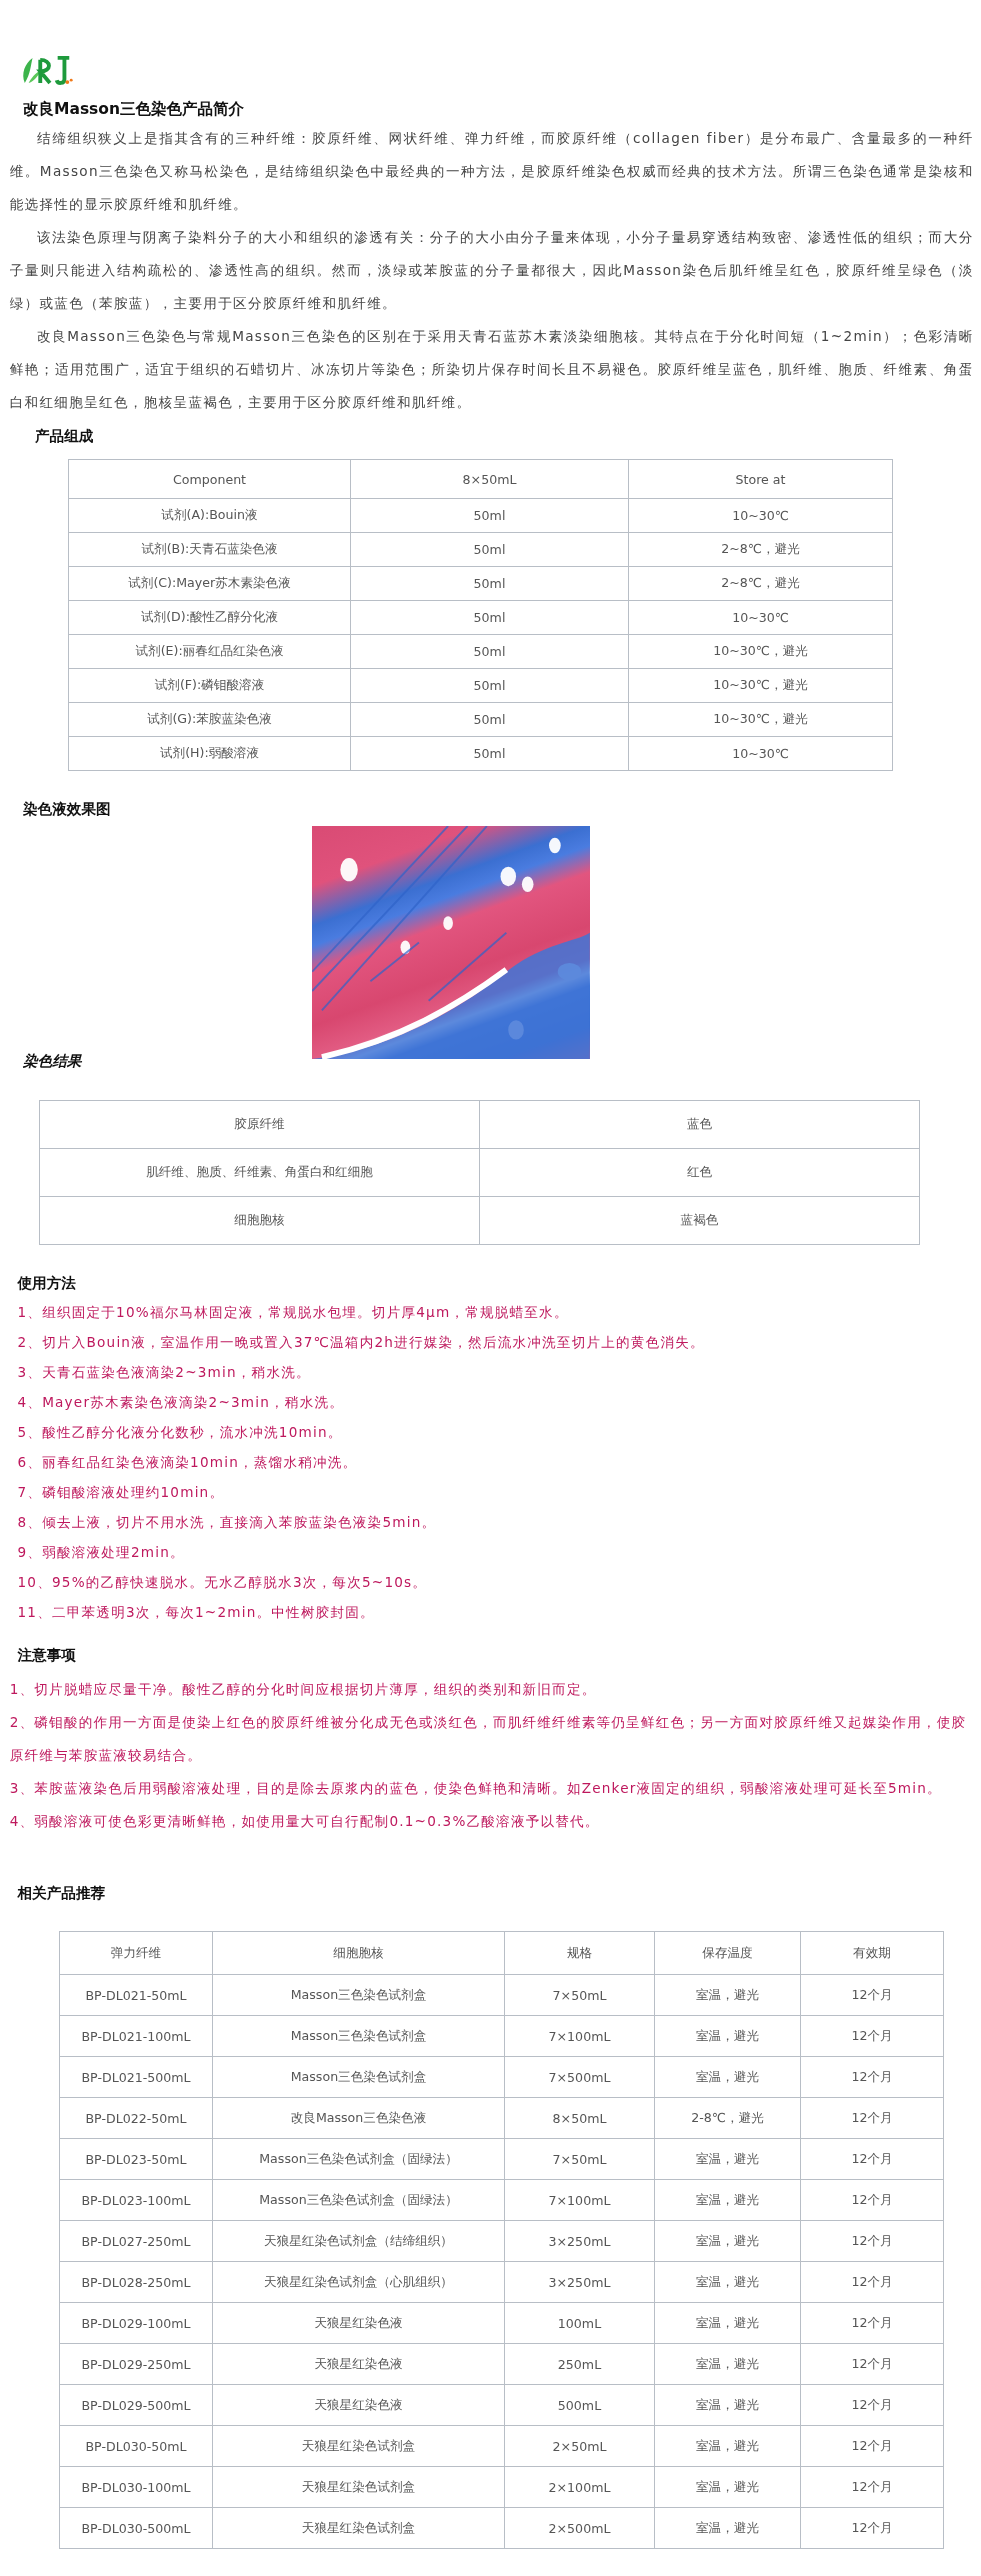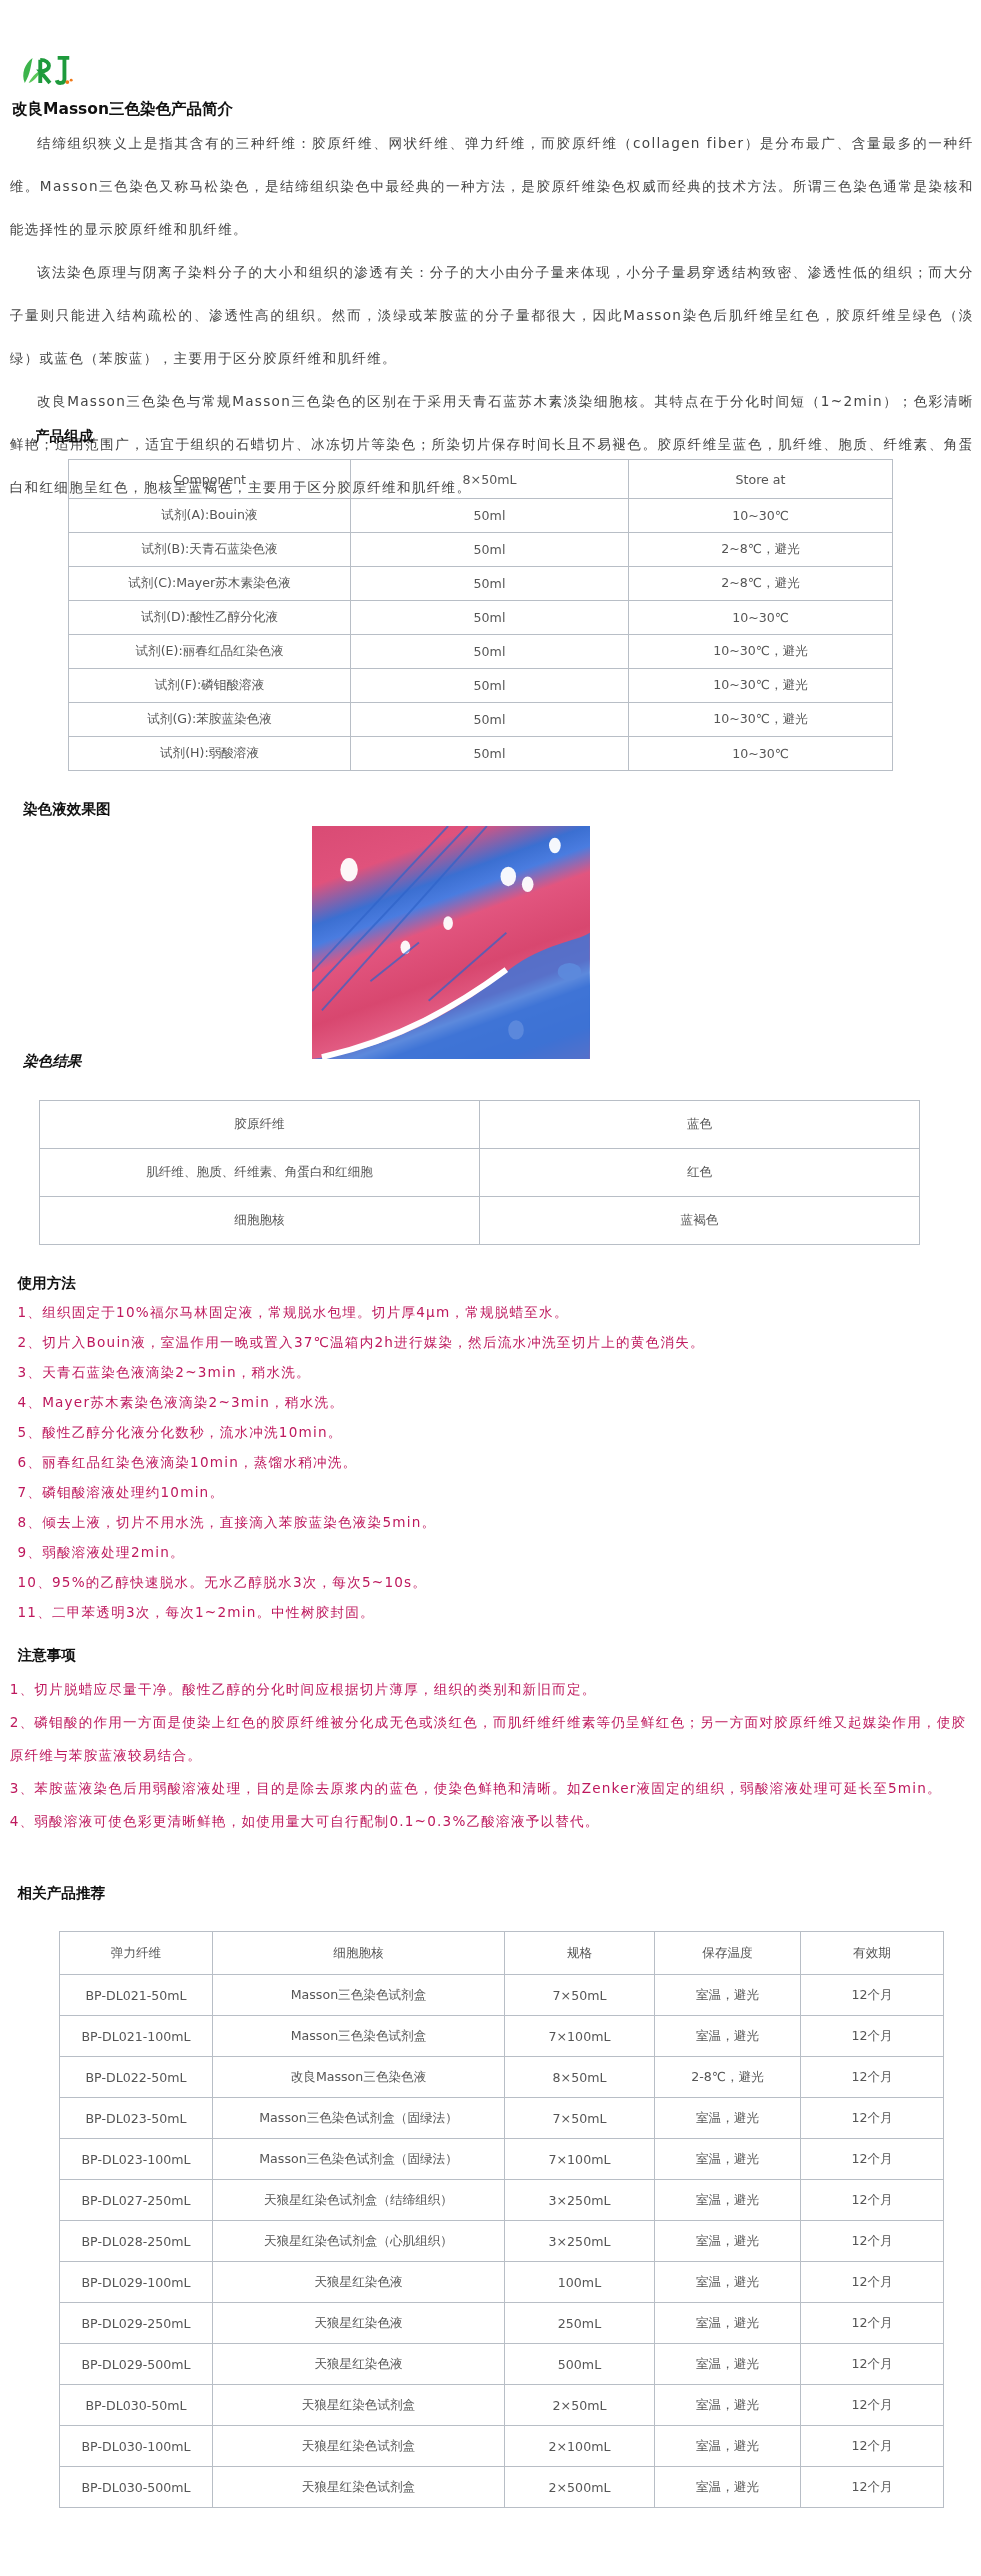--- a/index.html
+++ b/index.html
@@ -9,21 +9,21 @@
     height: 2576px;
     font-family: "DejaVu Sans", "Liberation Sans", sans-serif;
     color: #333333;
     overflow: hidden;
   }
   .abs { position: absolute; }
   .logo { left: 19.4px; top: 54px; width: 58px; height: 33px; }
   .h1 { font-size: 15.5px; font-weight: bold; color: #111111; letter-spacing: 0; }
   .h2 { font-size: 14.6px; font-weight: bold; color: #111111; }
   .para {
-    font-size: 13.6px; line-height: 43px; color: #444444;
+    font-size: 13.6px; line-height: 33px; color: #444444;
     letter-spacing: 1.3px; text-align: justify;
   }
   .para p { text-indent: 2em; }
   .list { font-size: 13.6px; line-height: 30px; color: #be185d; letter-spacing: 1.2px; }
   table { border-collapse: collapse; table-layout: fixed; }
   td {
     border: 1px solid #b8bec6; text-align: center; vertical-align: middle;
     font-size: 12.6px; color: #555555; padding: 0 3.9px; white-space: nowrap;
   }
   .comp td { height: 34px; }
@@ -43,21 +43,21 @@
   <svg width="58" height="33" viewBox="0 0 60 34">
     <path d="M6 30 C2 20 6 10 14 4 C12 12 12 20 6 30 Z" fill="#3cb44b"></path>
     <path d="M10 30 C14 22 20 18 24 16 C20 22 16 28 10 30 Z" fill="#5cc85a"></path>
     <path d="M22 6 L22 30 M22 6 C34 6 34 18 22 18 L32 30" stroke="#1e9a3c" stroke-width="4" fill="none"></path>
     <path d="M40 4 L52 4 M47 4 L47 26 C47 31 40 31 39 27" stroke="#1e9a3c" stroke-width="4" fill="none"></path>
     <circle cx="50" cy="29" r="2" fill="#f07a1a"></circle>
     <circle cx="54" cy="27" r="1.5" fill="#f07a1a"></circle>
   </svg>
 </div>
 
-<div class="abs h1" style="left:12px; top:99px;">改良Masson三色染色产品简介</div>
+<div class="abs h1" style="left:23px; top:99px;">改良Masson三色染色产品简介</div>
 <div class="abs para" style="left:9.7px; top:122px; width:964px;">
   <p>结缔组织狭义上是指其含有的三种纤维：胶原纤维、网状纤维、弹力纤维，而胶原纤维（collagen fiber）是分布最广、含量最多的一种纤维。Masson三色染色又称马松染色，是结缔组织染色中最经典的一种方法，是胶原纤维染色权威而经典的技术方法。所谓三色染色通常是染核和能选择性的显示胶原纤维和肌纤维。</p>
   <p>该法染色原理与阴离子染料分子的大小和组织的渗透有关：分子的大小由分子量来体现，小分子量易穿透结构致密、渗透性低的组织；而大分子量则只能进入结构疏松的、渗透性高的组织。然而，淡绿或苯胺蓝的分子量都很大，因此Masson染色后肌纤维呈红色，胶原纤维呈绿色（淡绿）或蓝色（苯胺蓝），主要用于区分胶原纤维和肌纤维。</p>
   <p>改良Masson三色染色与常规Masson三色染色的区别在于采用天青石蓝苏木素淡染细胞核。其特点在于分化时间短（1~2min）；色彩清晰鲜艳；适用范围广，适宜于组织的石蜡切片、冰冻切片等染色；所染切片保存时间长且不易褪色。胶原纤维呈蓝色，肌纤维、胞质、纤维素、角蛋白和红细胞呈红色，胞核呈蓝褐色，主要用于区分胶原纤维和肌纤维。</p>
 </div>
 
 <div class="abs h2" style="left:35px; top:427px;">产品组成</div>
 <table class="abs comp" style="left:68px; top:459px; width:824px;">
   <colgroup>
       <col style="width:282px">
@@ -208,20 +208,27 @@
         <td>12个月</td>
       </tr>
   <tr>
         <td>BP-DL021-100mL</td>
         <td>Masson三色染色试剂盒</td>
         <td>7×100mL</td>
         <td>室温，避光</td>
         <td>12个月</td>
       </tr>
   <tr>
+        <td>BP-DL021-500mL</td>
+        <td>Masson三色染色试剂盒</td>
+        <td>7×500mL</td>
+        <td>室温，避光</td>
+        <td>12个月</td>
+      </tr>
+  <tr>
         <td>BP-DL022-50mL</td>
         <td>改良Masson三色染色液</td>
         <td>8×50mL</td>
         <td>2-8℃，避光</td>
         <td>12个月</td>
       </tr>
   <tr>
         <td>BP-DL023-50mL</td>
         <td>Masson三色染色试剂盒（固绿法）</td>
         <td>7×50mL</td>

